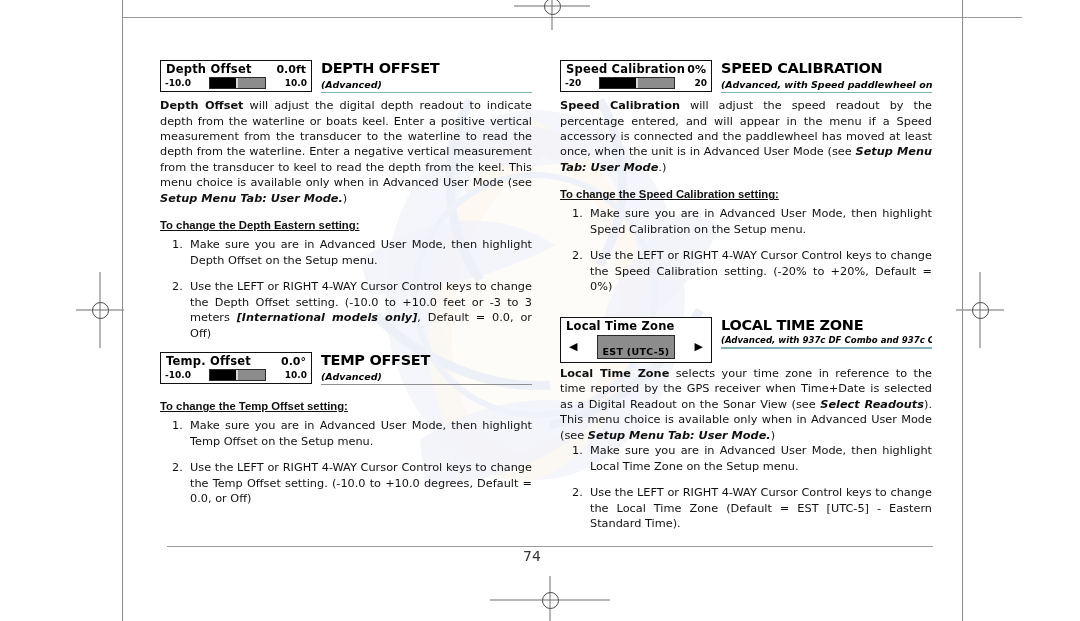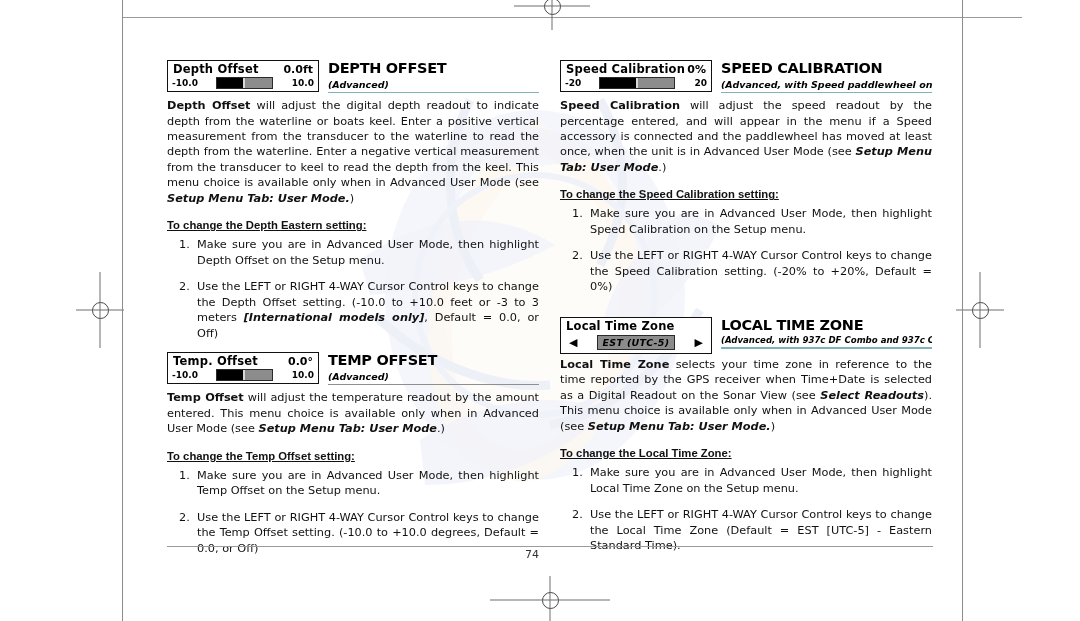--- a/index.html
+++ b/index.html
@@ -72,21 +72,21 @@
     pointer-events: none;
   }
 
   
   .col {
     position: absolute;
     top: 60px;
     width: 372px;
     color: #111;
   }
-  .col-left  { left: 167px; }
+  .col-left  { left: 160px; }
   .col-right { left: 560px; }
 
   
   .lcd {
     border: 1.6px solid #111;
     background: #ffffff;
     width: 152px;
     padding: 0;
     float: left;
     margin-right: 9px;
@@ -126,23 +126,22 @@
   
   .lcd-row2.combo { justify-content: center; padding: 1px 4px 3px 4px; }
   .lcd-arrow {
     font-size: 11px; color: #000; line-height: 1; padding: 0 4px;
     font-family: "DejaVu Sans", sans-serif;
   }
   .lcd-combo-val {
     background: #8c8c8c; border: 1px solid #2a2a2a;
     color: #000; font-family: "DejaVu Sans", sans-serif;
     font-size: 9.5px; font-weight: bold; letter-spacing: 0.3px;
-    padding: 1px 0 1px 0; text-align: center;
+    padding: 10px 0 1px 0; text-align: center;
     width: 96px;
-    font-style: italic;
   }
 
   
   .sec-head {
     overflow: hidden;
     margin-bottom: 2px;
   }
   .sec-title {
     font-family: "DejaVu Sans", sans-serif;
     font-weight: bold;
@@ -203,21 +202,21 @@
 
   
   .footer-rule {
     position: absolute; left: 167px; top: 546px; width: 766px; height: 1px;
     background: #9a9a9a;
   }
   .pagenum {
     position: absolute; top: 548px; left: 0; width: 1064px;
     text-align: center;
     font-family: "DejaVu Sans", sans-serif;
-    font-size: 11px; color: #333;
+    font-size: 14px; color: #333;
   }
 </style>
 </head>
 <body>
 
 <div id="page">
 
   <svg class="bgart" viewBox="0 0 470 460" xmlns="http://www.w3.org/2000/svg">
     <g opacity="0.40">
       <ellipse cx="235" cy="235" rx="150" ry="185" fill="#cfd6ee"></ellipse>
@@ -308,21 +307,20 @@
           </span>
           <span class="lcd-max">10.0</span>
         </div>
       </div>
       <div class="sec-head">
         <div class="sec-title">TEMP OFFSET</div>
         <div class="sec-sub">(Advanced)</div>
         <div class="sec-rule gray"></div>
       </div>
       <div class="clear"></div>
-      <p class="body"><b class="bld">Temp Offset</b> will adjust the temperature readout by the amount entered. This menu choice is available only when in Advanced User Mode (see <i class="itb">Setup Menu Tab: User Mode</i>.)</p>
       <h4 class="howto">To change the Temp Offset setting:</h4>
       <ol class="steps">
         <li><span class="num">1.</span>Make sure you are in Advanced User Mode, then highlight Temp Offset on the Setup menu.</li>
         <li><span class="num">2.</span>Use the LEFT or RIGHT 4-WAY Cursor Control keys to change the Temp Offset setting. (-10.0 to +10.0 degrees, Default = 0.0, or Off)</li>
       </ol>
     </section>
   </div>
 
   <div class="col col-right">
 
@@ -366,21 +364,20 @@
           <span class="lcd-arrow">▶</span>
         </div>
       </div>
       <div class="sec-head">
         <div class="sec-title">LOCAL TIME ZONE</div>
         <div class="sec-sub" style="font-size:8.6px;">(Advanced, with 937c DF Combo and 937c Combo models only)</div>
         <div class="sec-rule"></div>
       </div>
       <div class="clear"></div>
       <p class="body"><b class="bld">Local Time Zone</b> selects your time zone in reference to the time reported by the GPS receiver when Time+Date is selected as a Digital Readout on the Sonar View (see <i class="itb">Select Readouts</i>). This menu choice is available only when in Advanced User Mode (see <i class="itb">Setup Menu Tab: User Mode.</i>)</p>
-      <h4 class="howto">To change the Local Time Zone:</h4>
       <ol class="steps">
         <li><span class="num">1.</span>Make sure you are in Advanced User Mode, then highlight Local Time Zone on the Setup menu.</li>
         <li><span class="num">2.</span>Use the LEFT or RIGHT 4-WAY Cursor Control keys to change the Local Time Zone (Default = EST [UTC-5] - Eastern Standard Time).</li>
       </ol>
     </section>
   </div>
 
   <div class="footer-rule"></div>
   <div class="pagenum">74</div>
 

